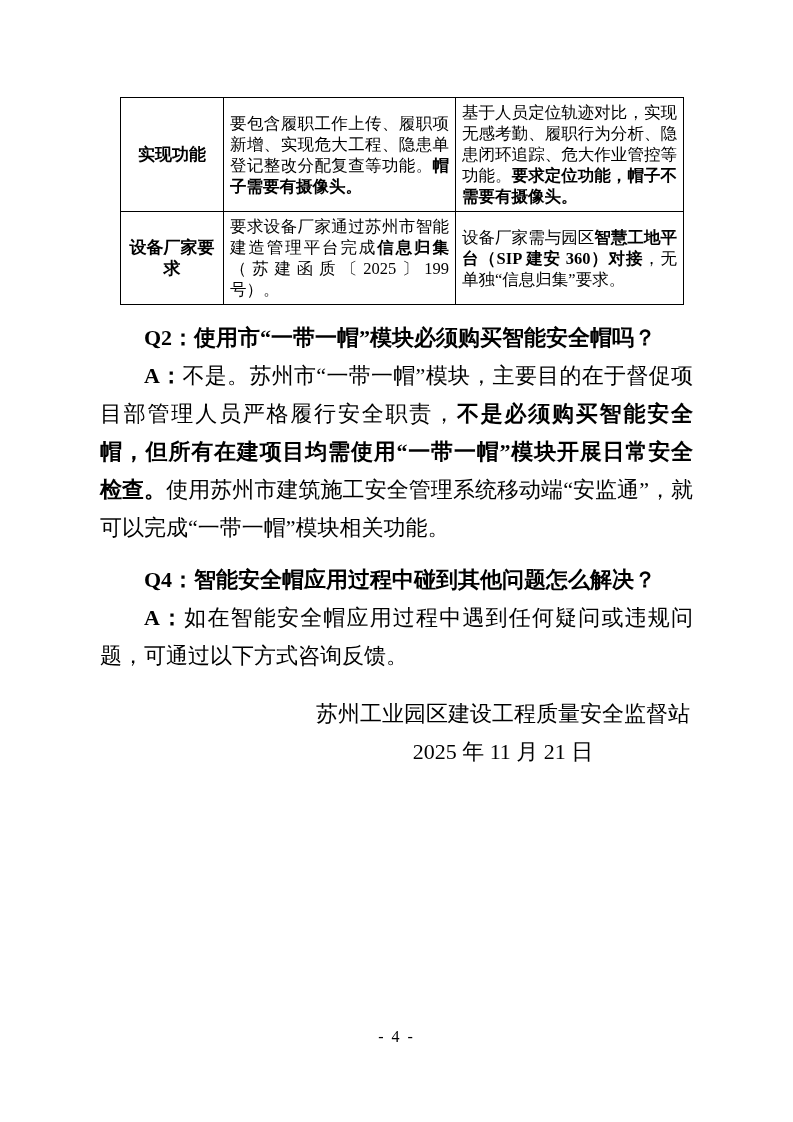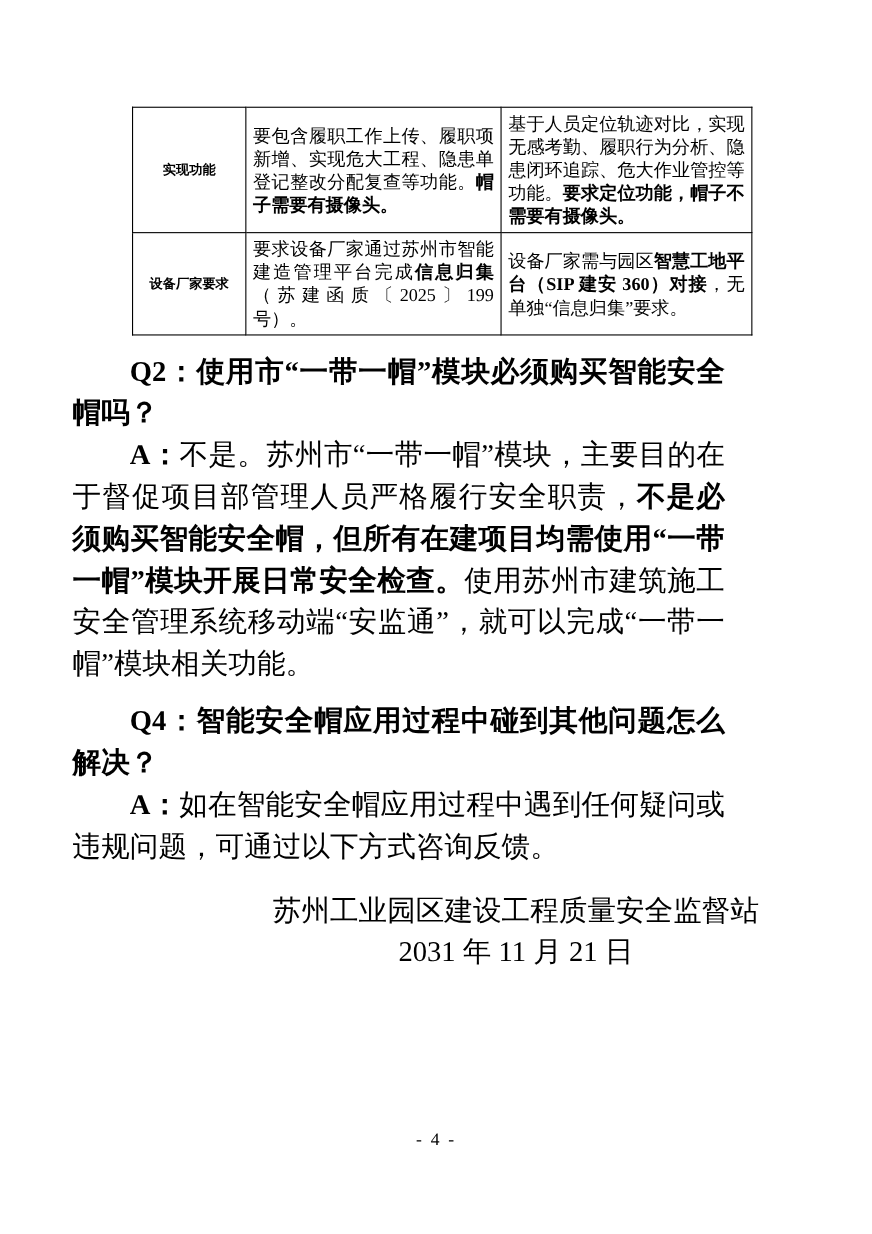--- a/index.html
+++ b/index.html
@@ -29,35 +29,35 @@
   .req-table col.c2 { width: 232px; }
   .req-table col.c3 { width: 228px; }
   .req-table td {
     border: 1.5px solid #000000;
     vertical-align: middle;
     box-sizing: border-box;
   }
   .label-cell {
     text-align: center;
     font-weight: 700;
-    font-size: 12px;
+    font-size: 17px;
     padding: 2px 2px;
     line-height: 21px;
   }
   .content-cell {
     font-size: 16.5px;
     line-height: 21px;
     padding: 4px 6px;
     text-align: justify;
   }
   
   .content {
-    margin-left: 66px;
+    margin-left: 100px;
     width: 593px;
-    font-size: 26px;
+    font-size: 22px;
     line-height: 38px;
     text-align: justify;
   }
   .content p { margin: 0; }
   .q {
     font-weight: 700;
     text-indent: 2em;
     margin-top: 14px !important;
   }
   .a {
@@ -113,20 +113,20 @@
     <p class="q">Q2：使用市“一带一帽”模块必须购买智能安全帽吗？</p>
     <p class="a"><span class="b">A：</span><span>不是。苏州市“一带一帽”模块，主要目的在于督促项目部管理人员严格履行安全职责，</span><span class="b">不是必须购买智能安全帽，但所有在建项目均需使用“一带一帽”模块开展日常安全检查。</span><span>使用苏州市建筑施工安全管理系统移动端“安监通”，就可以完成“一带一帽”模块相关功能。</span></p>
 
 
     <p class="q">Q4：智能安全帽应用过程中碰到其他问题怎么解决？</p>
     <p class="a"><span class="b">A：</span><span>如在智能安全帽应用过程中遇到任何疑问或违规问题，可通过以下方式咨询反馈。</span></p>
 
 
     <div class="closing">
       <p>苏州工业园区建设工程质量安全监督站</p>
-      <p>2031 年 11 月 21 日</p>
+      <p>2025 年 11 月 21 日</p>
     </div>
 
   </div>
 
   <div class="footer">- 4 -</div>
 
 </div>
 
 </body></html>

